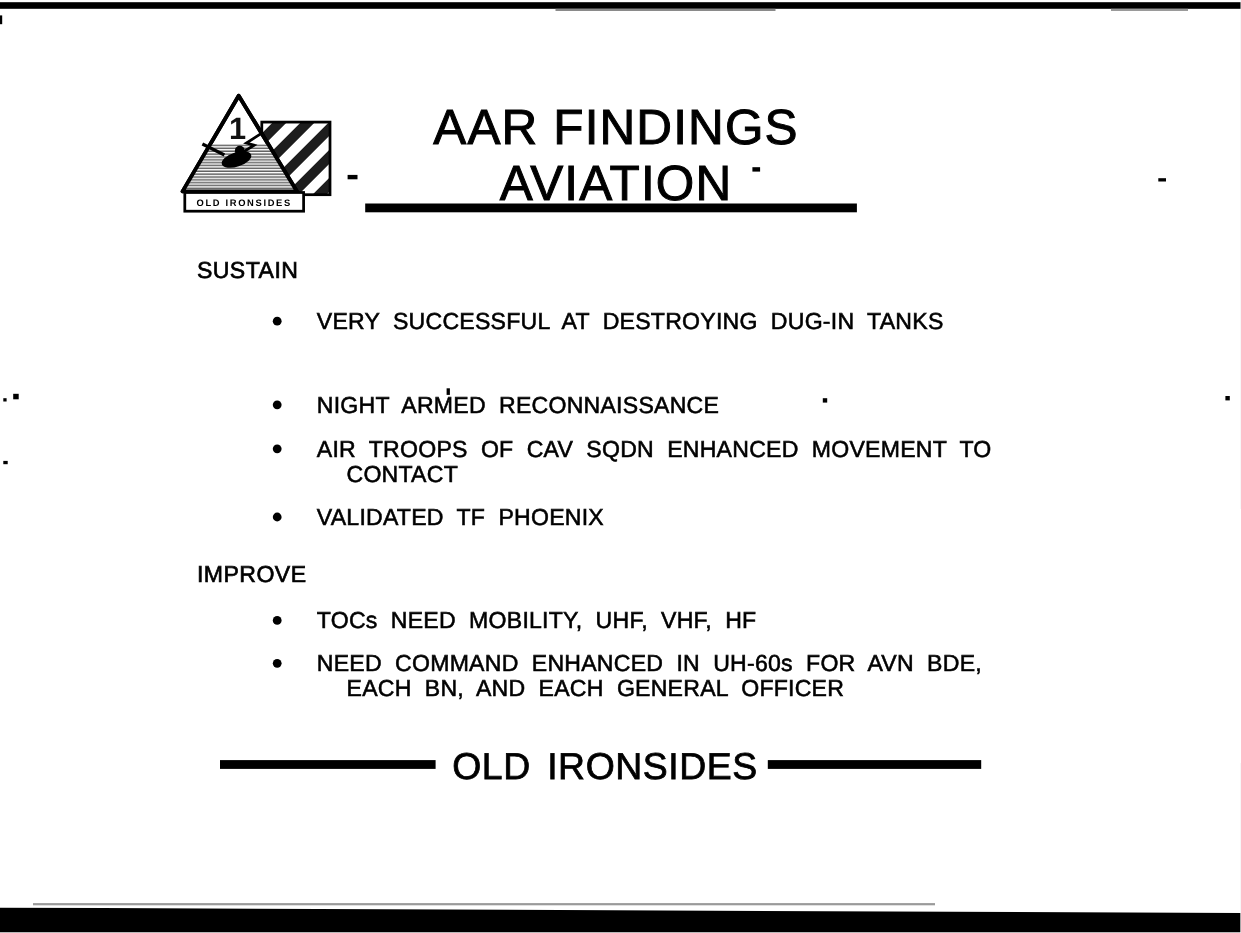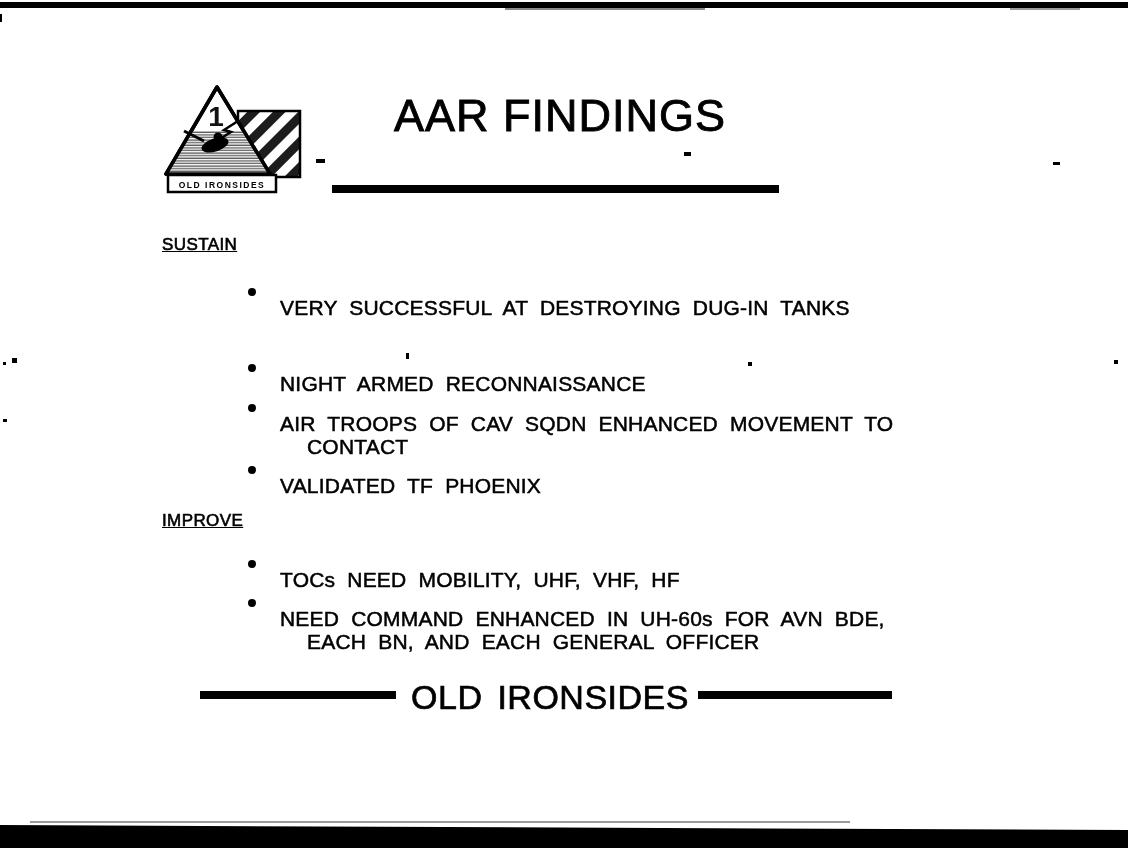--- a/index.html
+++ b/index.html
@@ -38,27 +38,27 @@
     margin-top: 24px;
     -webkit-text-stroke: 0.9px #000;
   }
   .title-rule {
     position: absolute; left: 332px; top: 185px; width: 447px; height: 8px;
     background: #000;
   }
 
   
   .sec-label {
-    position: absolute; left: 162px;
-    font-size: 17px; letter-spacing: 0.4px; word-spacing: 4px; text-decoration: underline;
+    position: absolute; left: 179px;
+    font-size: 21px; letter-spacing: 0.4px; word-spacing: 4px;
     -webkit-text-stroke: 0.6px #000;
   }
   .bullet {
     position: absolute; left: 248px;
-    display: flex; align-items: flex-start; flex-direction: column;
+    display: flex; align-items: flex-start;
   }
   .bullet .dot {
     width: 8px; height: 8px; border-radius: 50%; background: #000;
     margin-top: 7px; flex: 0 0 8px;
   }
   .bullet .lines {
     margin-left: 32px;
     font-size: 21px; line-height: 23px;
     letter-spacing: 0.2px; word-spacing: 6px;
     -webkit-text-stroke: 0.5px #000;
@@ -123,20 +123,21 @@
     </g>
 
     <g>
       <rect x="10" y="101" width="108" height="17" fill="#ffffff" stroke="#000" stroke-width="2.5"></rect>
       <text x="64" y="113.5" text-anchor="middle" font-family="Liberation Sans, sans-serif" font-size="8.5" font-weight="700" letter-spacing="1.5" fill="#000">OLD IRONSIDES</text>
     </g>
   </svg>
 
   <div class="title">
     <div>AAR FINDINGS</div>
+    <div>AVIATION</div>
   </div>
   <div class="title-rule"></div>
 
   <div class="sec-label" style="top:235px">SUSTAIN</div>
 
   <div class="bullet" style="top:281px">
     <span class="dot"></span>
     <div class="lines">
         <div>VERY SUCCESSFUL AT DESTROYING DUG-IN TANKS</div>
       </div>

